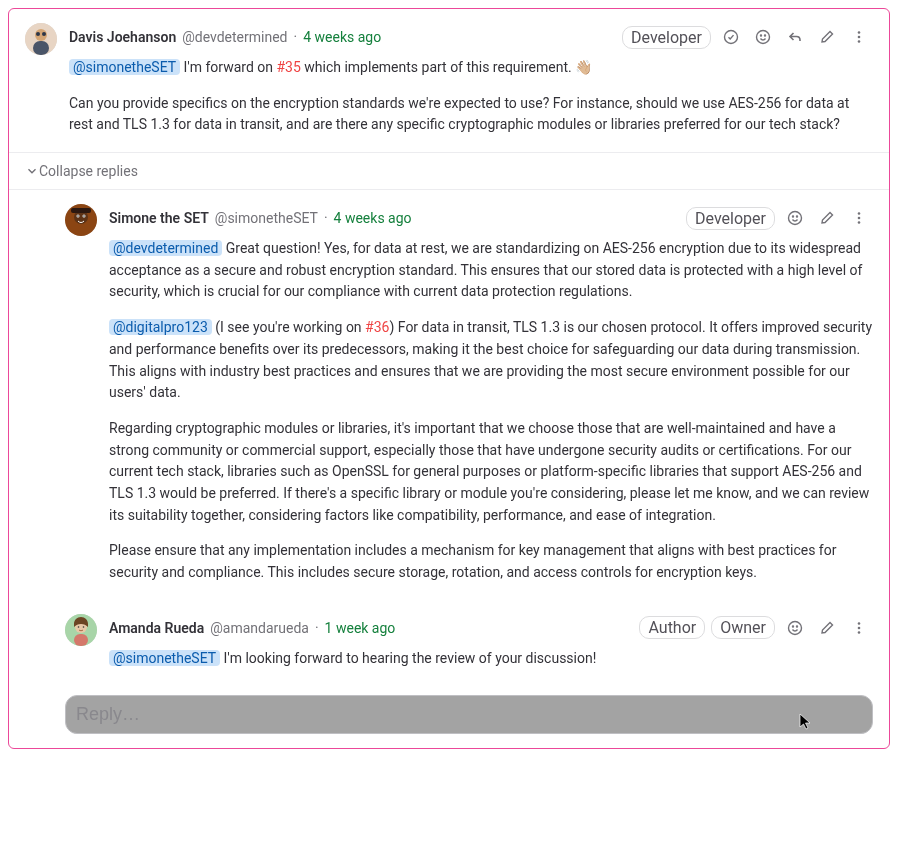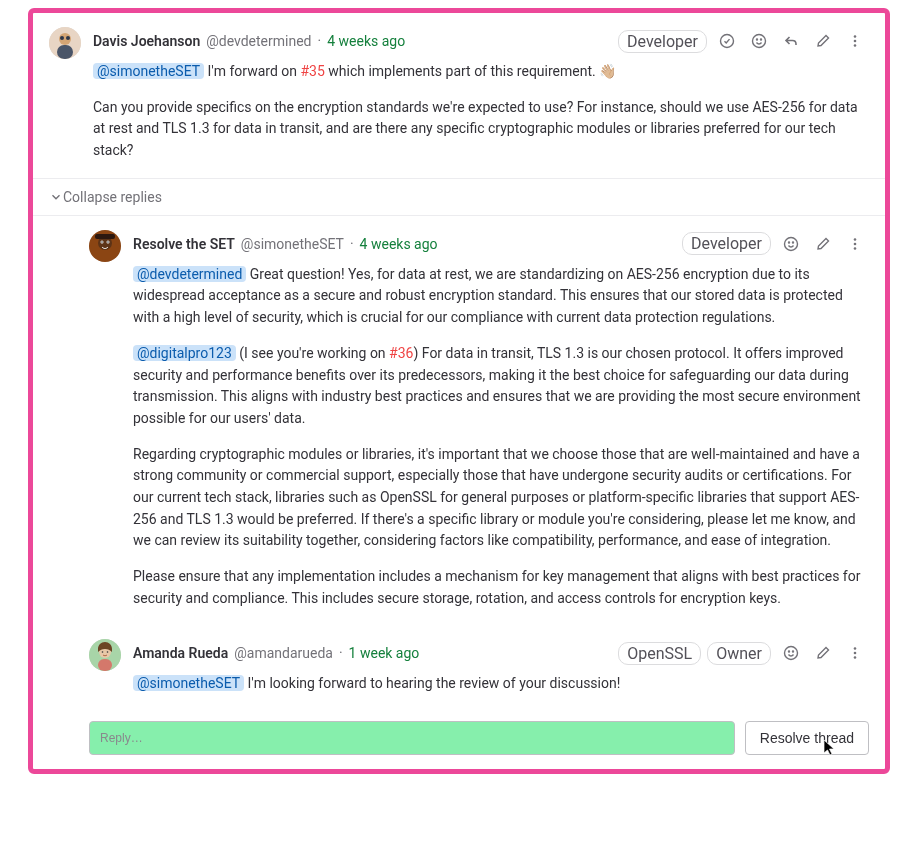--- a/index.html
+++ b/index.html
@@ -6,24 +6,23 @@
   body {
     margin: 0;
     font-family: -apple-system, BlinkMacSystemFont, "Segoe UI", Roboto, sans-serif;
     font-size: 14px;
     color: #333238;
     background: #fff;
     padding: 8px;
     width: 898px;
   }
   .thread {
-    border: 5px solid #ec4899;
+    border: 1px solid #ec4899;
     border-radius: 6px;
     overflow: hidden;
-    margin-left: 20px;
   }
   .comment {
     padding: 14px 16px 12px 16px;
     display: flex;
     gap: 12px;
     position: relative;
   }
   .comment + .comment { }
   .avatar {
     width: 32px; height: 32px;
@@ -84,25 +83,25 @@
   .collapse-bar svg { width: 14px; height: 14px; }
   .reply-footer {
     display: flex;
     gap: 10px;
     padding: 10px 16px 14px 16px;
     align-items: stretch;
   }
   .reply-input {
     flex: 1;
     border: 1px solid #bfbfc3;
-    border-radius: 4px;
+    border-radius: 12px;
     padding: 8px 10px;
-    font-size: 12px;
+    font-size: 18px;
     color: #333238;
-    background: #86efac;
+    background: #a3a3a3;
   }
   .reply-input::placeholder { color: #89888d; }
   .resolve-btn {
     border: 1px solid #bfbfc3;
     background: #fff;
     color: #333238;
     border-radius: 4px;
     padding: 8px 14px;
     font-size: 14px;
     cursor: pointer;
@@ -196,21 +195,21 @@
             <circle cx="13" cy="12" r="1.5" fill="#fff"></circle>
             <circle cx="19" cy="12" r="1.5" fill="#fff"></circle>
             <circle cx="13" cy="12" r="0.7" fill="#000"></circle>
             <circle cx="19" cy="12" r="0.7" fill="#000"></circle>
             <path d="M13 17c1 1 2 1.5 3 1.5s2-.5 3-1.5" stroke="#fff" stroke-width="1" fill="none"></path>
             <rect x="6" y="4" width="20" height="5" rx="2" fill="#2c1810"></rect>
           </svg>
       </div>
       <div class="comment-body">
         <div class="comment-header">
-          <span class="author-name">Resolve the SET</span>
+          <span class="author-name">Simone the SET</span>
           <span class="author-handle">@simonetheSET</span>
           <span class="sep">·</span>
           <span class="time">4 weeks ago</span>
           <span class="header-spacer"></span>
           <span class="badge">Developer</span>
           <div class="action-icons">
             <span class="icon-btn">
                 <svg viewBox="0 0 16 16" fill="none" stroke="currentColor" stroke-width="1.4">
                   <circle cx="8" cy="8" r="6.5"></circle>
                   <circle cx="6" cy="6.5" r="0.5" fill="currentColor"></circle>
@@ -253,21 +252,21 @@
             <rect x="9" y="20" width="14" height="12" rx="6" fill="#d4786b"></rect>
           </svg>
       </div>
       <div class="comment-body">
         <div class="comment-header">
           <span class="author-name">Amanda Rueda</span>
           <span class="author-handle">@amandarueda</span>
           <span class="sep">·</span>
           <span class="time">1 week ago</span>
           <span class="header-spacer"></span>
-          <span class="badge">OpenSSL</span>
+          <span class="badge">Author</span>
           <span class="badge">Owner</span>
           <div class="action-icons">
             <span class="icon-btn">
                 <svg viewBox="0 0 16 16" fill="none" stroke="currentColor" stroke-width="1.4">
                   <circle cx="8" cy="8" r="6.5"></circle>
                   <circle cx="6" cy="6.5" r="0.5" fill="currentColor"></circle>
                   <circle cx="10" cy="6.5" r="0.5" fill="currentColor"></circle>
                   <path d="M5.5 9.5c.7 1 1.6 1.5 2.5 1.5s1.8-.5 2.5-1.5"></path>
                 </svg>
               </span>
@@ -286,20 +285,19 @@
           </div>
         </div>
         <div class="comment-text">
           <p><span class="mention">@simonetheSET</span><span> I'm looking forward to hearing the review of your discussion!</span></p>
         </div>
       </div>
     </div>
 
     <div class="reply-footer" style="padding-left:56px; position:relative;">
       <input class="reply-input" type="text" placeholder="Reply…" style="">
-      <button class="resolve-btn">Resolve thread</button>
       <svg class="cursor" style="left:790px; top:28px;" viewBox="0 0 14 18">
           <path d="M1 1l0 13 3.5-3 2.5 5 2-1-2.5-5 4.5 0z" fill="#000" stroke="#fff" stroke-width="0.7"></path>
         </svg>
     </div>
   </div>
 
 </div>
 
 </body></html>

